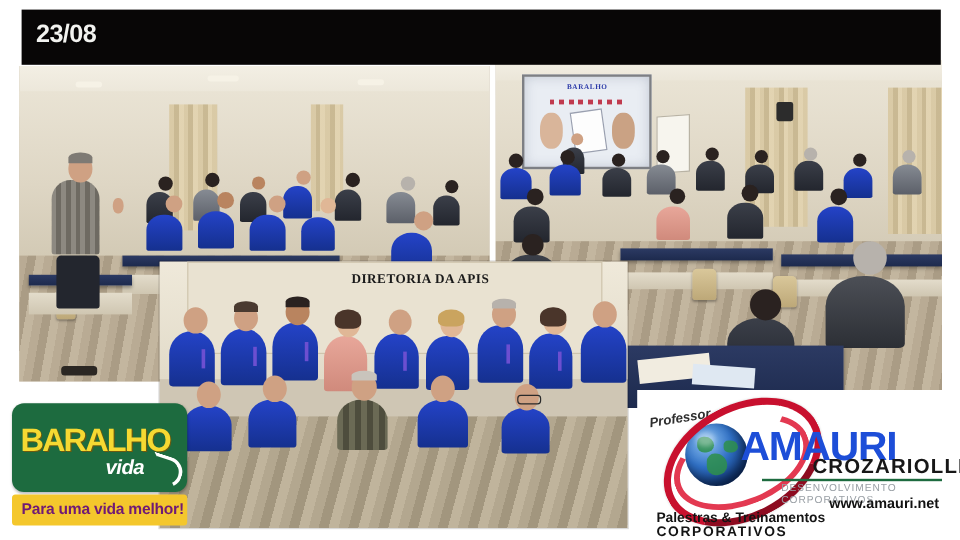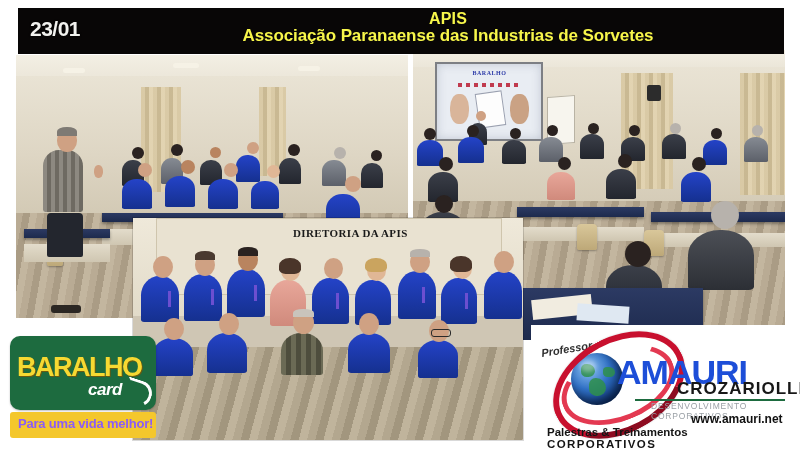--- a/index.html
+++ b/index.html
@@ -62,21 +62,21 @@
         border-radius:10px;box-shadow:0 1px 2px rgba(0,0,0,.25);}
   .cooper-word{position:absolute;left:9px;top:16px;font-weight:bold;font-size:27px;color:#f6d932;
         letter-spacing:-1.5px;text-shadow:1px 1px 0 #6b5a10;font-family:"Liberation Sans",sans-serif;}
   .cooper-card2{position:absolute;left:80px;top:44px;font-style:italic;font-weight:bold;font-size:17px;
         color:#ffffff;letter-spacing:-.5px;}
   .cooper-swash{position:absolute;left:116px;top:44px;width:22px;height:20px;
         border:3px solid #ffffff;border-left-color:transparent;border-bottom-color:transparent;
         border-radius:0 14px 14px 0;transform:rotate(18deg);}
   .cooper-strip{position:absolute;left:2px;top:76px;width:146px;height:26px;background:#f4c72c;
         border-radius:3px;}
-  .cooper-tag{position:absolute;left:10px;top:80px;font-weight:bold;font-size:13px;color:#8b5cf6;
+  .cooper-tag{position:absolute;left:10px;top:80px;font-weight:bold;font-size:13px;color:#701a75;
         letter-spacing:-.2px;}
 
   
   #amauri{position:absolute;left:531px;top:325px;width:262px;height:118px;background:#ffffff;}
   .am-professor{position:absolute;left:10px;top:18px;font-weight:bold;font-size:11px;color:#2f2f2f;
         transform:rotate(-9deg);font-style:italic;}
   .am-globe{position:absolute;left:40px;top:28px;width:52px;height:52px;border-radius:50%;
         background:radial-gradient(circle at 34% 30%,#8fc3f2 0%,#2f6fc4 42%,#123a7e 75%,#0a2250 100%);
         box-shadow:inset -4px -5px 9px rgba(0,0,0,.45);overflow:hidden;}
   .am-land{position:absolute;background:#2e8f4a;opacity:.85;border-radius:40% 60% 50% 45%;}
@@ -295,31 +295,27 @@
       <div style="position:absolute;left:9%;top:33%;width:3px;height:16px;background:#6c4fd0;"></div>
       <div style="position:absolute;left:20%;top:32%;width:3px;height:16px;background:#6c4fd0;"></div>
       <div style="position:absolute;left:31%;top:30%;width:3px;height:16px;background:#6c4fd0;"></div>
       <div style="position:absolute;left:52%;top:34%;width:3px;height:16px;background:#6c4fd0;"></div>
       <div style="position:absolute;left:74%;top:31%;width:3px;height:16px;background:#6c4fd0;"></div>
       <div style="position:absolute;left:85%;top:34%;width:3px;height:16px;background:#6c4fd0;"></div>
     </div>
   </div>
 
   <div class="header-bar">
-    <div class="date-badge">23/01</div>
-    <div class="title-wrap">
-      <div class="title-main">APIS</div>
-      <div class="title-sub">Associação Paranaense das Industrias de Sorvetes</div>
-    </div>
+    <div class="date-badge">23/08</div>
   </div>
 
   <div id="cooper">
     <div class="cooper-card"></div>
     <div class="cooper-word">BARALHO</div>
-    <div class="cooper-card2">card</div>
+    <div class="cooper-card2">vida</div>
     <div class="cooper-swash"></div>
     <div class="cooper-strip"></div>
     <div class="cooper-tag">Para uma vida melhor!</div>
   </div>
 
   <div id="amauri">
     <div class="am-professor">Professor</div>
 
     <div class="am-globe">
       <div class="am-land" style="left:20%;top:22%;width:26%;height:24%;"></div>

